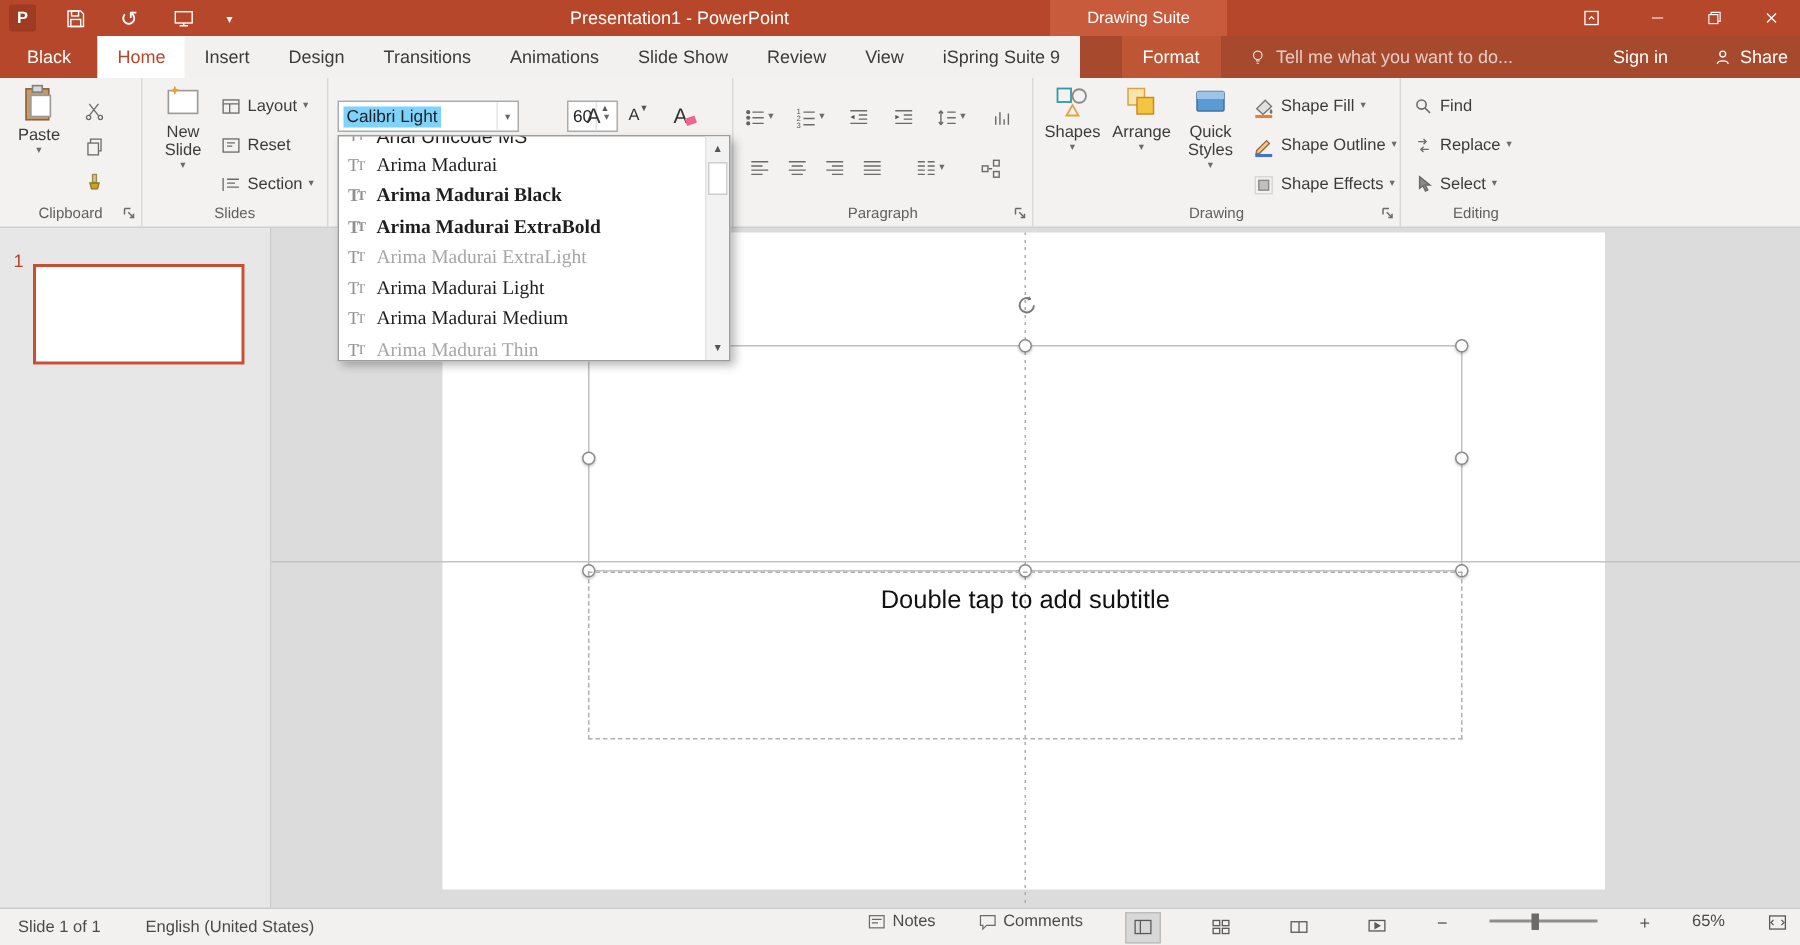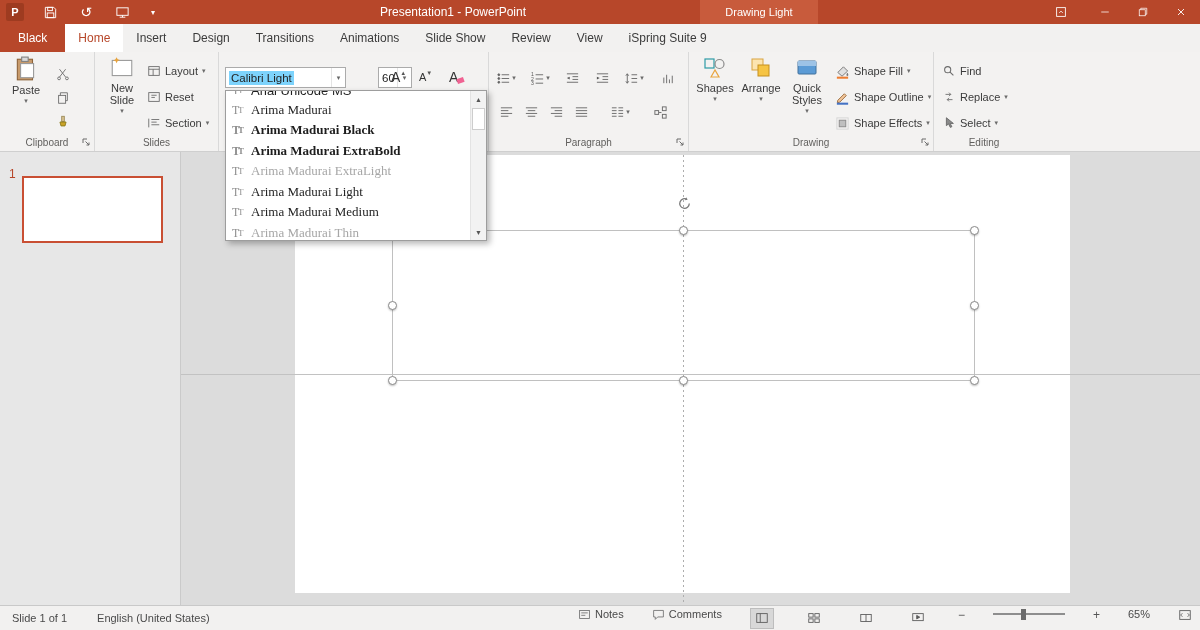--- a/index.html
+++ b/index.html
@@ -107,21 +107,21 @@
       <span class="qbtn">↺</span>
       <span class="qbtn">
         <svg width="15" height="15" viewBox="0 0 16 16" stroke="#fff" fill="none" stroke-width="1">
             <rect x="2" y="3" width="12" height="8"></rect>
             <path d="M8 11v2M5 13h6"></path>
           </svg>
       </span>
       <span class="qbtn" style="font-size:8px;width:10px;">▾</span>
     </div>
     <div id="wintitle">Presentation1 - PowerPoint</div>
-    <div id="ctxlabel">Drawing Light</div>
+    <div id="ctxlabel">Drawing Suite</div>
     <div class="winctl">
       <span class="rdo">
         <svg width="14" height="14" viewBox="0 0 16 16" stroke="#fff" fill="none" stroke-width="1">
             <rect x="3" y="3" width="10" height="10"></rect>
             <path d="M6 9l2-2 2 2"></path>
           </svg>
       </span>
       <span>
         <svg width="12" height="12" viewBox="0 0 16 16" stroke="#fff" stroke-width="1">
             <path d="M3 8h10"></path>
@@ -145,20 +145,42 @@
     <div class="tab file">Black</div>
     <div class="tab active">Home</div>
     <div class="tab">Insert</div>
     <div class="tab">Design</div>
     <div class="tab">Transitions</div>
     <div class="tab">Animations</div>
     <div class="tab">Slide Show</div>
     <div class="tab">Review</div>
     <div class="tab">View</div>
     <div class="tab">iSpring Suite 9</div>
+    <div id="tabred">
+      <div class="tab format">Format</div>
+      <div id="tellme">
+        <span>
+          <svg width="13" height="13" viewBox="0 0 16 16" stroke="rgba(255,255,255,.8)" fill="none" stroke-width="1">
+              <circle cx="8" cy="6" r="3.5"></circle>
+              <path d="M6.5 10.5h3M7 12.5h2"></path>
+            </svg>
+        </span>
+        <span>Tell me what you want to do...</span>
+      </div>
+      <div id="signin">Sign in</div>
+      <div id="share">
+        <span>
+          <svg width="13" height="13" viewBox="0 0 16 16" stroke="#fff" fill="none" stroke-width="1.1">
+              <circle cx="8" cy="5" r="2.4"></circle>
+              <path d="M3.5 13c.6-3.2 8.4-3.2 9 0"></path>
+            </svg>
+        </span>
+        <span>Share</span>
+      </div>
+    </div>
   </div>
 
   <div id="ribbon">
 
     <div class="rgroup" style="left:0;width:95px;">
       <div class="bigbtn" style="left:7px;width:38px;">
         <svg width="22" height="26" viewBox="0 0 20 24">
             <rect x="2" y="3" width="14" height="19" fill="#C79A6B" stroke="#8C6239"></rect>
             <rect x="6" y="1" width="6" height="4" fill="#D9D9D9" stroke="#808080"></rect>
             <rect x="5" y="7" width="12" height="13" fill="#fff" stroke="#9a9a9a"></rect>
@@ -445,20 +467,23 @@
       <span class="handle" style="left:calc(50% - 5px);bottom:-5px;"></span>
       <span class="handle" style="right:-5px;bottom:-5px;"></span>
       <span id="rotate">
         <svg width="17" height="17" viewBox="0 0 16 16" fill="none">
             <path d="M12.5 8a4.5 4.5 0 1 1-2-3.74" stroke="#7a7a7a" stroke-width="1.2"></path>
             <path d="M9.6 2.2l1.2 2.3-2.5.5z" fill="#7a7a7a"></path>
           </svg>
       </span>
     </div>
 
+    <div id="subtitlebox">
+      <div id="subtitletext">Double tap to add subtitle</div>
+    </div>
   </div>
 
   <div id="fontdd">
     <div class="list">
       <div class="fitem sans" style="top:-11px;">
         <span class="tt"><span>T</span><span class="t2">T</span></span>
         <span>Arial Unicode MS</span>
       </div>
       <div class="fitem" style="top:9px;">
         <span class="tt"><span>T</span><span class="t2">T</span></span>

